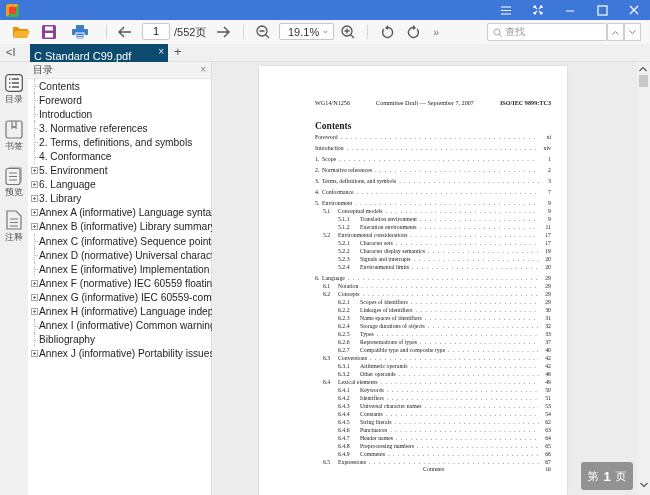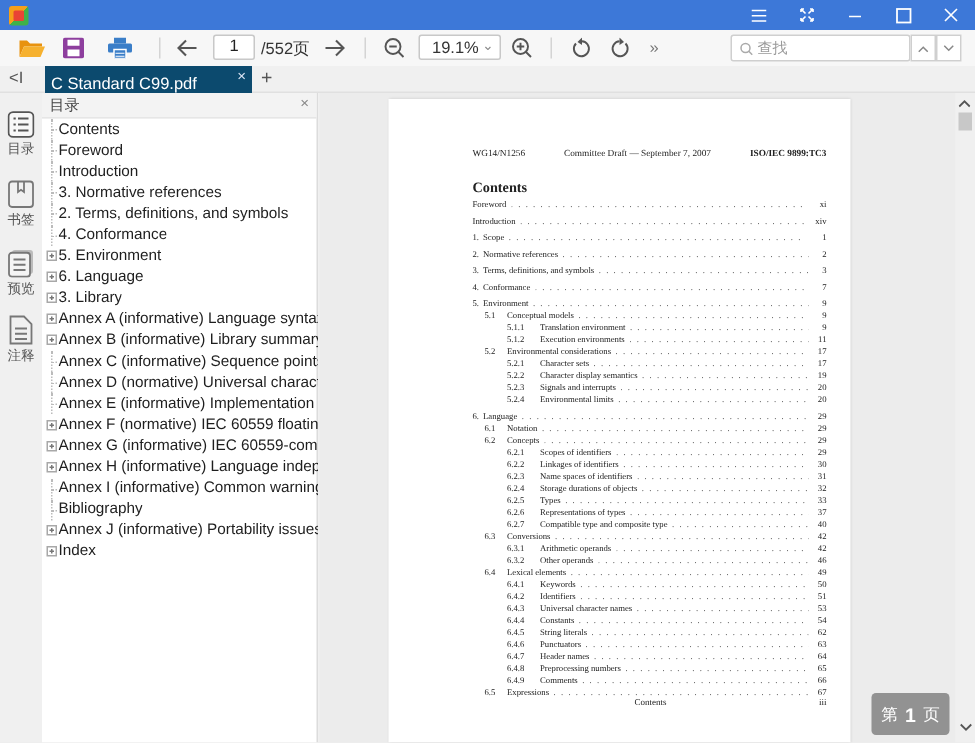--- a/index.html
+++ b/index.html
@@ -320,24 +320,20 @@
         <span class="txt">Annex I (informative) Common warnings</span>
       </div>
       <div class="oi">
         <span class="line"></span>
         <span class="txt">Bibliography</span>
       </div>
       <div class="oi">
         <span class="exp"></span>
         <span class="txt">Annex J (informative) Portability issues</span>
       </div>
-      <div class="oi">
-        <span class="exp"></span>
-        <span class="txt">Index</span>
-      </div>
     </div>
 </div>
 
 <div class="docarea">
   <div class="page">
     <div class="pg-header">
       <span>WG14/N1256</span>
       <span>Committee Draft — September 7, 2007</span>
       <span class="bold">ISO/IEC 9899:TC3</span>
     </div>

